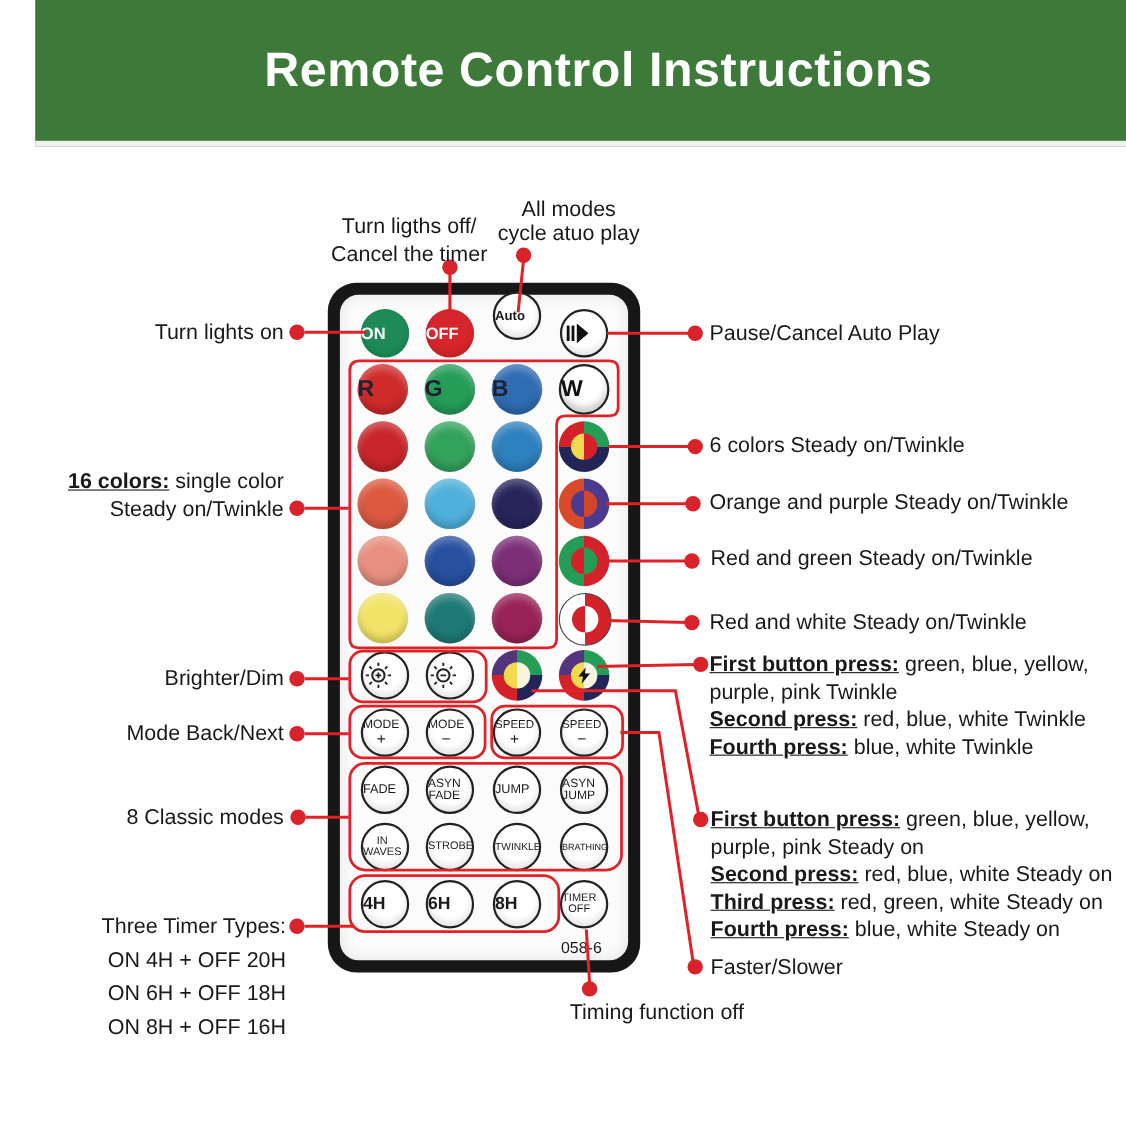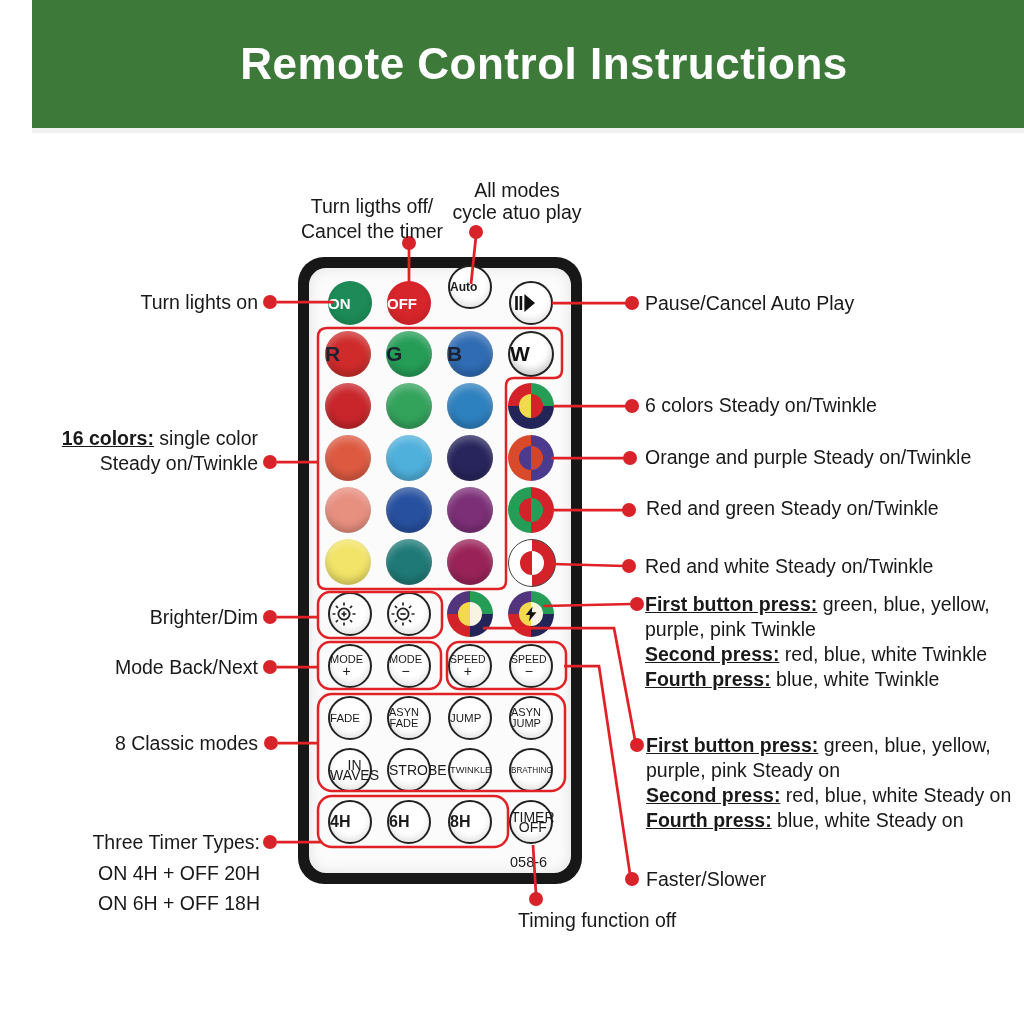--- a/index.html
+++ b/index.html
@@ -17,21 +17,21 @@
   .btn{position:absolute;border-radius:50%;z-index:2;display:flex;align-items:center;
        justify-content:flex-start;text-align:center;box-sizing:border-box;}
   .cb{width:46px;height:46px;
       box-shadow:inset 0 5px 7px rgba(255,255,255,.28), inset 0 -5px 7px rgba(0,0,0,.20);}
   .wb{width:44px;height:44px;background:#fff;border:2px solid #222;
       box-shadow:inset 0 -4px 6px rgba(0,0,0,.10);color:#1b1b1b;}
   .letter{font-size:21px;font-weight:bold;color:#1c2230;}
   .wlabel{font-size:15px;font-weight:bold;color:#fff;}
   .two{line-height:11px;font-size:11px;}
   .sign{font-size:14px;line-height:12px;}
-  .f11{font-size:11.5px;} .f10{font-size:14px;line-height:10.5px;} .f9{font-size:9.3px;}
+  .f11{font-size:11.5px;} .f10{font-size:10px;line-height:10.5px;} .f9{font-size:9.3px;}
   .f8{font-size:8.2px;} .f15{font-size:16px;font-weight:bold;}
   
   .sp{width:46px;height:46px;position:absolute;border-radius:50%;z-index:2;}
   .sp::after{content:"";position:absolute;inset:24%;border-radius:50%;}
   .sp-six{background:conic-gradient(#259d57 0 90deg,#232457 90deg 270deg,#d3222a 270deg 360deg);}
   .sp-six::after{background:linear-gradient(90deg,#f2d94e 0 50%,#d3222a 50% 100%);}
   .sp-op{background:linear-gradient(90deg,#d94a2b 0 50%,#4c3a8e 50% 100%);}
   .sp-op::after{background:linear-gradient(90deg,#4c3a8e 0 50%,#d3452b 50% 100%);}
   .sp-rg{background:linear-gradient(90deg,#259d57 0 50%,#d3222a 50% 100%);}
   .sp-rg::after{background:linear-gradient(90deg,#d3222a 0 50%,#259d57 50% 100%);}
@@ -235,35 +235,37 @@
     <div><b>16 colors:</b><span> single color</span></div>
     <div>Steady on/Twinkle</div>
   </div>
   <div class="ann ar" style="right:766px;top:605px">Brighter/Dim</div>
   <div class="ann ar" style="right:766px;top:655px">Mode Back/Next</div>
   <div class="ann ar" style="right:766px;top:731px">8 Classic modes</div>
   <div class="ann ar" style="right:764px;top:827px;line-height:30.5px">
     <div>Three Timer Types:</div>
     <div>ON 4H + OFF 20H</div>
     <div>ON 6H + OFF 18H</div>
+    <div>ON 8H + OFF 16H</div>
   </div>
 
   <div class="ann" style="left:645px;top:291px">Pause/Cancel Auto Play</div>
   <div class="ann" style="left:645px;top:393px">6 colors Steady on/Twinkle</div>
   <div class="ann" style="left:645px;top:445px">Orange and purple Steady on/Twinkle</div>
   <div class="ann" style="left:646px;top:496px">Red and green Steady on/Twinkle</div>
   <div class="ann" style="left:645px;top:554px">Red and white Steady on/Twinkle</div>
   <div class="ann" style="left:645px;top:592px">
     <div><b>First button press:</b><span> green, blue, yellow,</span></div>
     <div><b></b><span>purple, pink Twinkle</span></div>
     <div><b>Second press:</b><span> red, blue, white Twinkle</span></div>
     <div><b>Fourth press:</b><span> blue, white Twinkle</span></div>
   </div>
   <div class="ann" style="left:646px;top:733px">
     <div><b>First button press:</b><span> green, blue, yellow,</span></div>
     <div><b></b><span>purple, pink Steady on</span></div>
     <div><b>Second press:</b><span> red, blue, white Steady on</span></div>
+    <div><b>Third press:</b><span> red, green, white Steady on</span></div>
     <div><b>Fourth press:</b><span> blue, white Steady on</span></div>
   </div>
   <div class="ann" style="left:646px;top:867px">Faster/Slower</div>
   <div class="ann" style="left:518px;top:908px">Timing function off</div>
 
 </div>
 
 </body></html>

